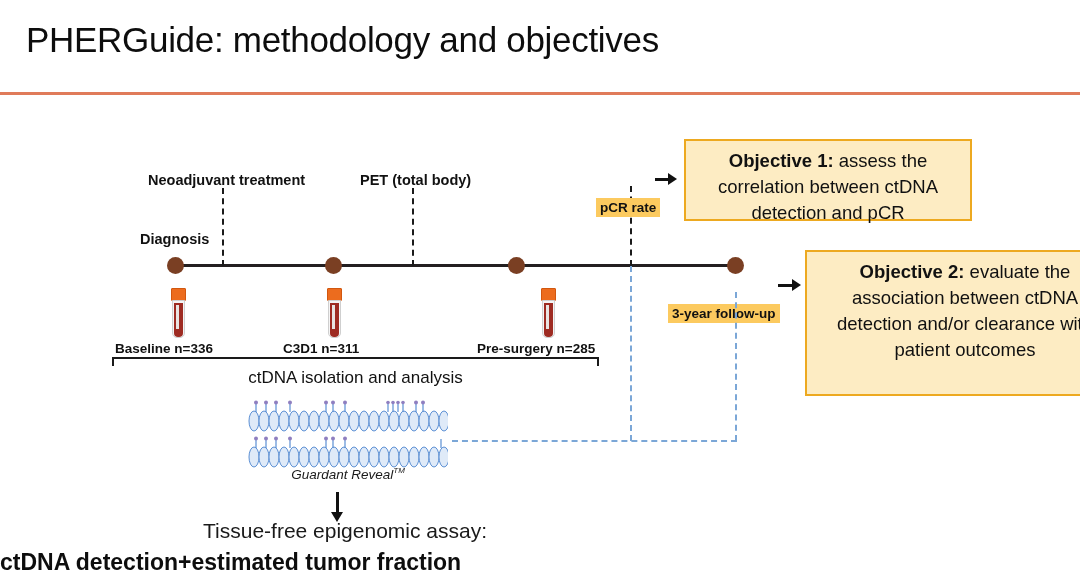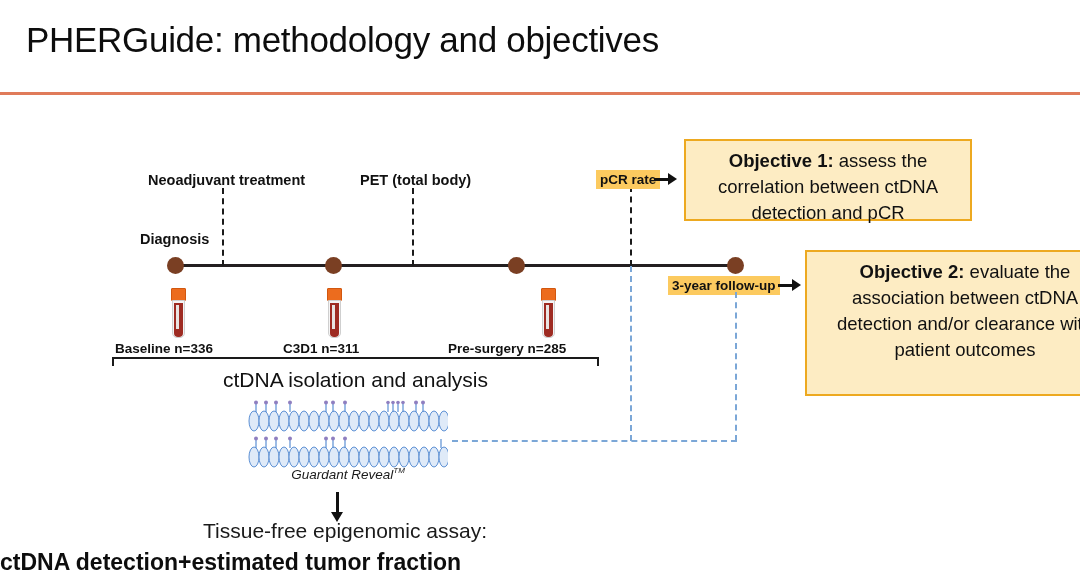--- a/index.html
+++ b/index.html
@@ -136,33 +136,34 @@
     border-bottom: 2.5px solid #1a1a1a;
     box-sizing: border-box;
     transform: scaleY(-1);
   }
   .bracket-caption {
     position: absolute;
     left: 112px;
     top: 368px;
     width: 487px;
     text-align: center;
-    font-size: 21px;
+    font-size: 17px;
     color: #111111;
   }
   
   .tag {
     position: absolute;
     background: #fcca5f;
     font-size: 13.5px;
     font-weight: bold;
     color: #111111;
     padding: 2px 4px;
     white-space: nowrap;
     line-height: 15px;
+    margin-top: 28px;
   }
   .arrow-line {
     position: absolute;
     height: 2.5px;
     background: #111111;
   }
   .arrow-head {
     position: absolute;
     width: 0;
     height: 0;
@@ -284,21 +285,21 @@
   <div class="tube" style="left:548px; top:288px;">
     <div class="cap"></div>
     <div class="body">
       <div class="blood"></div>
       <div class="shine"></div>
     </div>
   </div>
 
   <div class="tube-label" style="left:115px; top:341px;">Baseline n=336</div>
   <div class="tube-label" style="left:283px; top:341px;">C3D1 n=311</div>
-  <div class="tube-label" style="left:448px; top:341px;">Pre-surgery n=285</div>
+  <div class="tube-label" style="left:477px; top:341px;">Pre-surgery n=285</div>
 
   <div class="bracket"></div>
   <div class="bracket-caption">ctDNA isolation and analysis</div>
 
   <div class="tag" style="left:596px; top:170px;">pCR rate</div>
   <div class="arrow-line" style="left:655px; top:178px; width:14px;"></div>
   <div class="arrow-head" style="left:668px; top:173px;"></div>
 
   <div class="tag" style="left:668px; top:276px;">3-year follow-up</div>
   <div class="arrow-line" style="left:778px; top:284px; width:16px;"></div>

